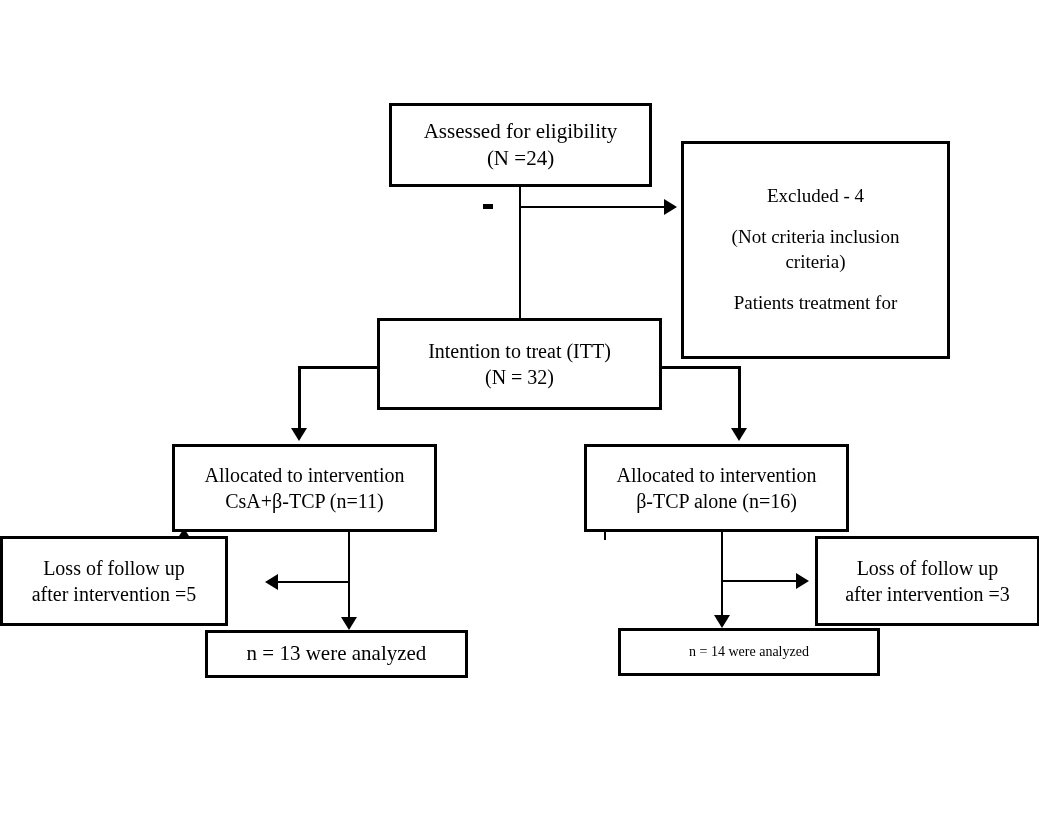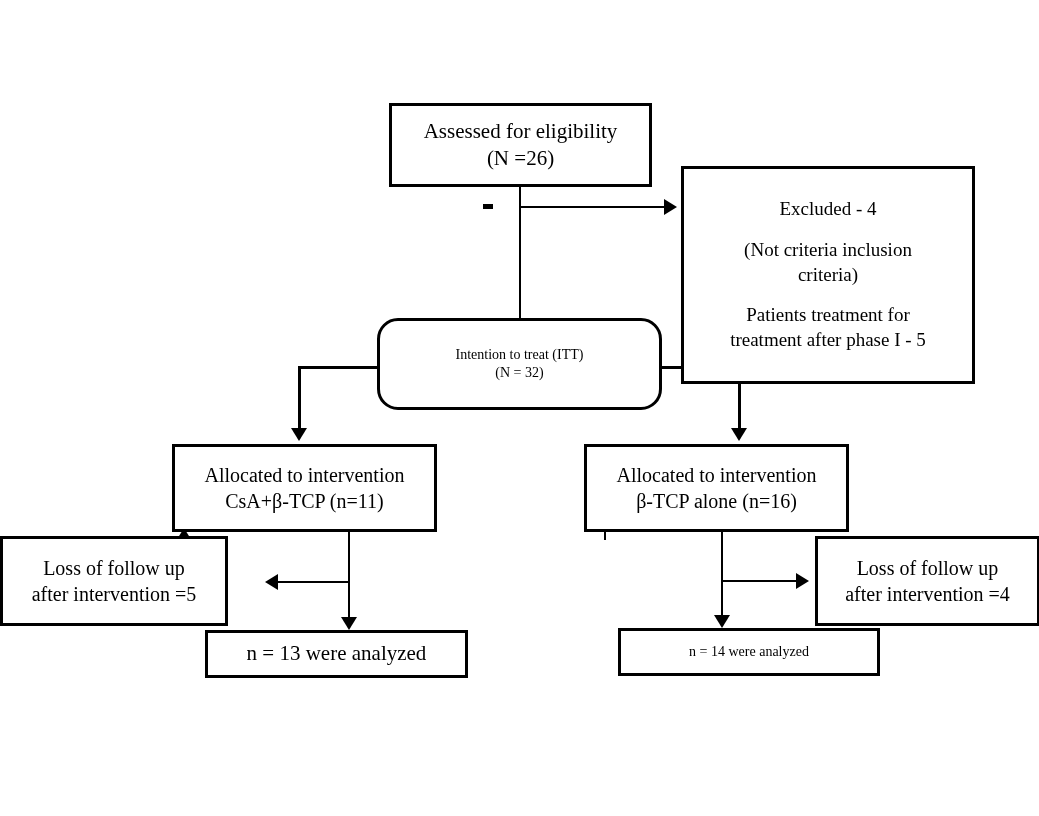--- a/index.html
+++ b/index.html
@@ -36,28 +36,26 @@
   .box .gap {
     display: block;
     height: 0.85em;
   }
   
   #box-eligibility {
     left: 389px; top: 103px; width: 263px; height: 84px;
     font-size: 21px;
   }
   #box-excluded {
-    left: 681px; top: 141px; width: 294px; height: 218px;
+    left: 681px; top: 141px; width: 269px; height: 218px;
     font-size: 19px;
-    margin-top: 25px;
   }
   #box-itt {
     left: 377px; top: 318px; width: 285px; height: 92px;
-    font-size: 14px;
-    border-radius: 21px;
+    font-size: 20px;
   }
   #box-alloc-left {
     left: 172px; top: 444px; width: 265px; height: 88px;
     font-size: 20px;
   }
   #box-alloc-right {
     left: 584px; top: 444px; width: 265px; height: 88px;
     font-size: 20px;
   }
   #box-loss-left {
@@ -134,31 +132,30 @@
     z-index: 3;
   }
 </style>
 </head>
 <body>
 
 <div id="canvas">
 
   <div class="box" id="box-eligibility">
     <span class="ln">Assessed for eligibility</span>
-    <span class="ln">(N =26)</span>
+    <span class="ln">(N =24)</span>
   </div>
 
   <div class="box" id="box-excluded">
     <span class="ln">Excluded - 4</span>
     <span class="gap"></span>
     <span class="ln">(Not criteria inclusion</span>
     <span class="ln">criteria)</span>
     <span class="gap"></span>
     <span class="ln">Patients treatment for</span>
-    <span class="ln">treatment after phase I - 5</span>
   </div>
 
   <div class="box" id="box-itt">
     <span class="ln">Intention to treat (ITT)</span>
     <span class="ln">(N = 32)</span>
   </div>
 
   <div class="box" id="box-alloc-left">
     <span class="ln">Allocated to intervention</span>
     <span class="ln">CsA+β-TCP (n=11)</span>
@@ -169,21 +166,21 @@
     <span class="ln">β-TCP alone (n=16)</span>
   </div>
 
   <div class="box" id="box-loss-left">
     <span class="ln">Loss of follow up</span>
     <span class="ln">after intervention =5</span>
   </div>
 
   <div class="box" id="box-loss-right">
     <span class="ln">Loss of follow up</span>
-    <span class="ln">after intervention =4</span>
+    <span class="ln">after intervention =3</span>
   </div>
 
   <div class="box" id="box-analyzed-left">
     <span class="ln">n = 13 were analyzed</span>
   </div>
 
   <div class="box" id="box-analyzed-right">
     <span class="ln">n = 14 were analyzed</span>
   </div>
 

